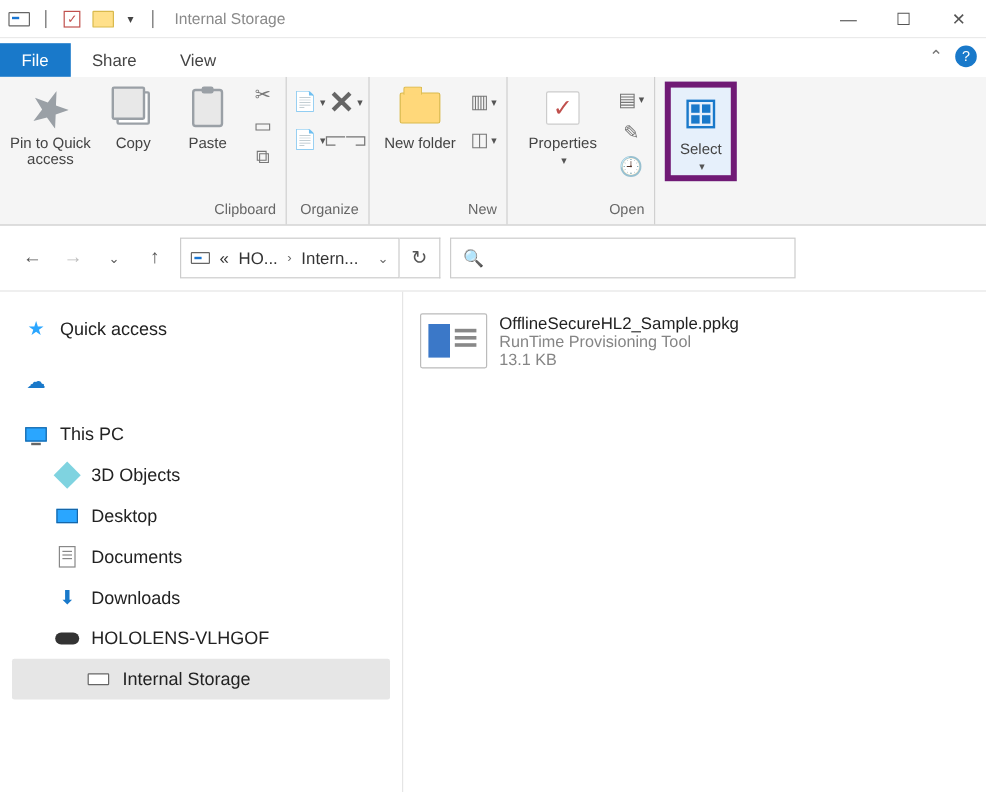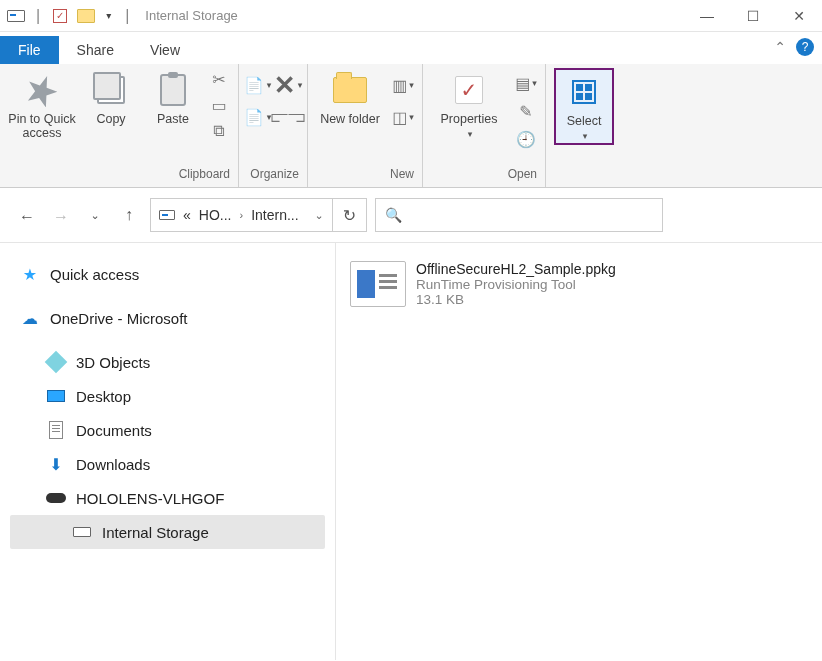--- a/index.html
+++ b/index.html
@@ -26,21 +26,21 @@
 .tabs .help { position:absolute; right:8px; top:6px; display:flex; align-items:center; gap:10px; }
 .help-q { width:18px; height:18px; border-radius:50%; background:#1979ca; color:#fff; font-size:12px; display:flex; align-items:center; justify-content:center; }
 
 
 .ribbon { height:124px; background:#f5f5f5; border-bottom:1px solid #ccc; display:flex; }
 .group { border-right:1px solid #d0d0d0; display:flex; flex-direction:column; padding:4px 8px 0; }
 .group-title { text-align:right; font-size:12px; color:#666; margin-top:auto; padding:4px 0 6px; }
 .grow { display:flex; align-items:flex-start; gap:8px; }
 .rbtn-big { display:flex; flex-direction:column; align-items:center; justify-content:flex-start; width:68px; padding-top:4px; font-size:12.5px; color:#444; text-align:center; gap:4px; cursor:pointer; }
 .rbtn-big .ico { width:36px; height:36px; display:flex; align-items:center; justify-content:center; }
-.rbtn-big.sel { border:2px solid #701a75; background:#e6f0fb; }
+.rbtn-big.sel { border:5px solid #701a75; background:#e6f0fb; }
 .sm-col { display:flex; flex-direction:column; gap:4px; }
 .sm-ic { width:22px; height:22px; display:flex; align-items:center; justify-content:center; color:#777; font-size:16px; }
 .caret-d { font-size:9px; color:#555; margin-left:2px; }
 .rlabel { line-height:1.15; }
 
 .pin-ic { width:30px; height:30px; background:#9aa0a6; clip-path:polygon(50% 0,62% 38%,100% 38%,70% 62%,82% 100%,50% 78%,18% 100%,30% 62%,0 38%,38% 38%); transform:rotate(20deg); }
 .copy-ic { width:28px; height:28px; border:2px solid #9aa0a6; border-radius:2px; position:relative; background:#fff; }
 .copy-ic:before { content:""; position:absolute; left:-6px; top:-6px; width:24px; height:24px; background:#e8e8e8; border:2px solid #9aa0a6; border-radius:2px; }
 .paste-ic { width:26px; height:32px; background:#e8e8e8; border:2px solid #9aa0a6; border-radius:3px; position:relative; }
 .paste-ic:before { content:""; position:absolute; top:-4px; left:6px; width:10px; height:6px; background:#9aa0a6; border-radius:2px; }
@@ -250,23 +250,28 @@
 <div class="body">
 
   <div class="navpane">
     <div class="navitem">
       <span class="ic qa-star">★</span>
       <span>Quick access</span>
     </div>
     <div class="spacer"></div>
     <div class="navitem">
       <span class="ic od-cloud">☁</span>
-      <span>OneDrive - Microsoft</span>
     </div>
     <div class="spacer"></div>
+    <div class="navitem">
+      <span class="ic">
+          <span class="pc-mon"></span>
+        </span>
+      <span>This PC</span>
+    </div>
     <div class="navitem indent1">
       <span class="ic">
           <span class="cube3d"></span>
         </span>
       <span>3D Objects</span>
     </div>
     <div class="navitem indent1">
       <span class="ic">
           <span class="desk-ic"></span>
         </span>

